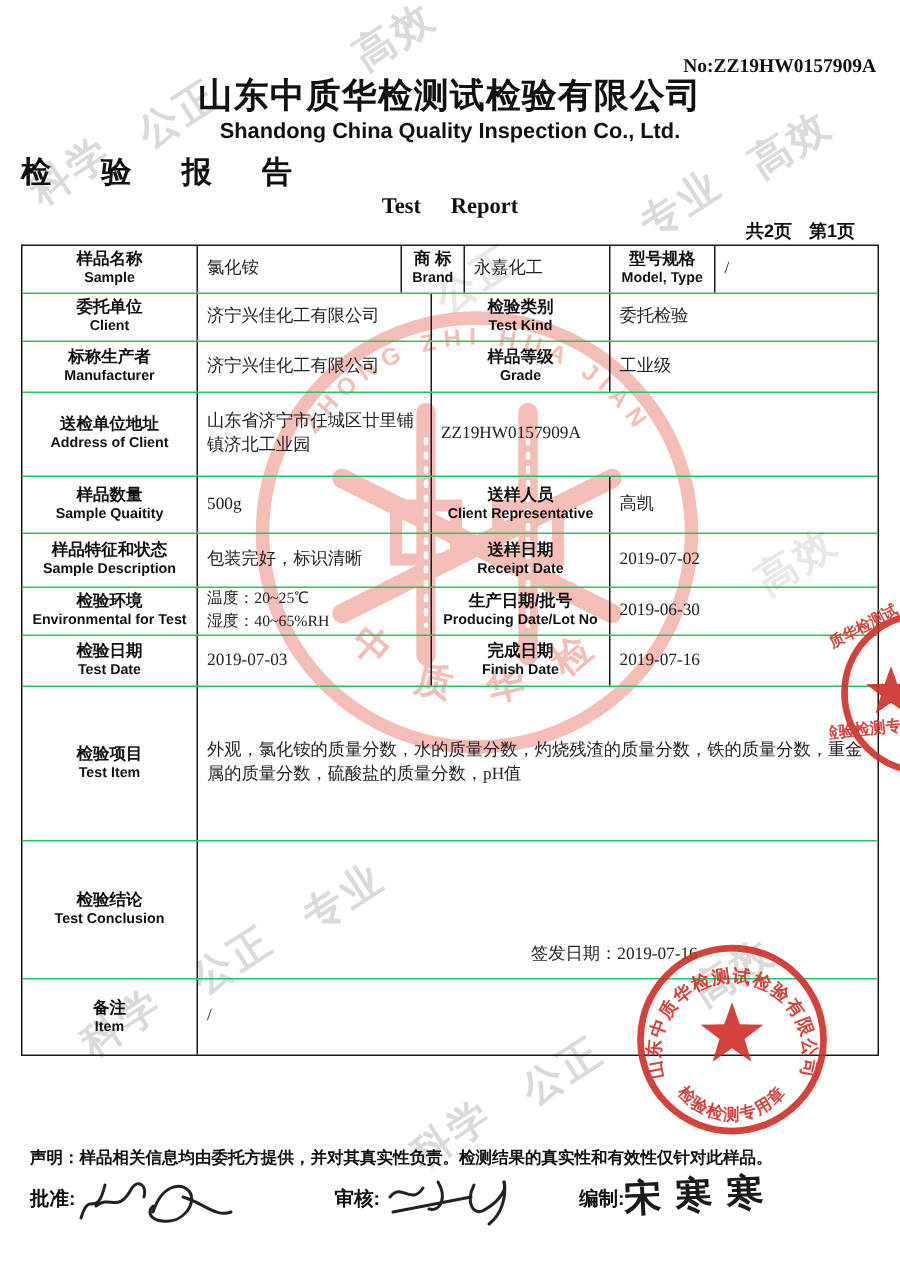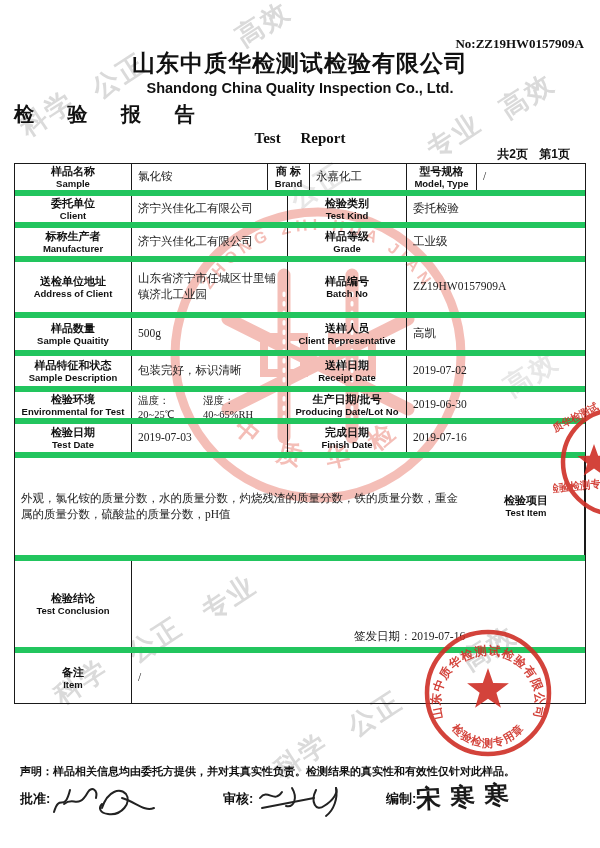--- a/index.html
+++ b/index.html
@@ -19,32 +19,32 @@
               font-size:14.5px;z-index:1;}
   .title-cn{position:absolute;top:101px;left:0;width:100%;font-weight:bold;
             font-size:20px;letter-spacing:14px;text-indent:14px;z-index:1;}
   .title-en{position:absolute;top:130px;left:0;width:100%;text-align:center;font-weight:bold;
             font-family:"Liberation Serif",serif;font-size:15px;word-spacing:16px;z-index:1;}
   .page-info{position:absolute;top:146px;right:30px;font-weight:bold;font-size:12px;
              word-spacing:8px;z-index:1;}
   
   .tbl{position:absolute;left:14px;top:163px;width:570px;z-index:1;
        border:1.5px solid #1a1a1a;box-sizing:content-box;}
-  .row{display:flex;border-bottom:6px solid #22c55e;box-sizing:border-box;}
+  .row{display:flex;border-bottom:1px solid #22c55e;box-sizing:border-box;}
   .row:last-child{border-bottom:none;}
   .cell{border-right:1px solid #1a1a1a;box-sizing:border-box;position:relative;}
   .cell.last{border-right:none;}
   .lbl{display:flex;flex-direction:column;justify-content:center;align-items:center;
        text-align:center;line-height:1.18;}
   .lbl .cn{font-weight:bold;font-size:11px;}
   .lbl .en{font-weight:bold;font-size:9.5px;}
   .val{font-family:"Liberation Serif",serif;font-size:11.5px;color:#222;
        display:flex;align-items:center;padding:2px 6px;line-height:1.35;}
   .val.top{align-items:flex-start;padding-top:24px;}
-  .val.col{align-items:flex-start;justify-content:center;}
+  .val.col{flex-direction:column;align-items:flex-start;justify-content:center;}
   .sign-date{position:absolute;left:222px;top:68px;font-family:"Liberation Serif",serif;
              font-size:11.5px;color:#222;white-space:nowrap;}
   
   .stamp-main{position:absolute;left:413px;top:620px;z-index:3;opacity:.9;}
   .stamp-side{position:absolute;left:553px;top:392px;z-index:3;opacity:.9;}
   
   .statement{position:absolute;left:20px;top:764px;width:560px;font-weight:bold;
              font-size:11px;z-index:1;}
   .sig-label{position:absolute;font-weight:bold;font-size:13px;z-index:1;text-align:center;}
   .sig-svg{position:absolute;z-index:1;}
@@ -145,24 +145,20 @@
       </div>
       <div class="cell val last" style="flex:1">工业级</div>
     </div>
 
     <div class="row" style="height:56px">
       <div class="cell lbl" style="width:117px">
         <span class="cn">送检单位地址</span>
         <span class="en">Address of Client</span>
       </div>
       <div class="cell val" style="width:156px">山东省济宁市任城区廿里铺镇济北工业园</div>
-      <div class="cell lbl" style="width:119px">
-        <span class="cn">样品编号</span>
-        <span class="en">Batch No</span>
-      </div>
       <div class="cell val last" style="flex:1">ZZ19HW0157909A</div>
     </div>
 
     <div class="row" style="height:38px">
       <div class="cell lbl" style="width:117px">
         <span class="cn">样品数量</span>
         <span class="en">Sample Quaitity</span>
       </div>
       <div class="cell val" style="width:156px">500g</div>
       <div class="cell lbl" style="width:119px">
@@ -209,25 +205,25 @@
       <div class="cell val" style="width:156px">2019-07-03</div>
       <div class="cell lbl" style="width:119px">
         <span class="cn">完成日期</span>
         <span class="en">Finish Date</span>
       </div>
       <div class="cell val last" style="flex:1">2019-07-16</div>
     </div>
 
 
     <div class="row" style="height:103px">
-      <div class="cell val last" style="flex:1;align-items:center">外观，氯化铵的质量分数，水的质量分数，灼烧残渣的质量分数，铁的质量分数，重金属的质量分数，硫酸盐的质量分数，pH值</div>
       <div class="cell lbl" style="width:117px">
         <span class="cn">检验项目</span>
         <span class="en">Test Item</span>
       </div>
+      <div class="cell val last" style="flex:1;align-items:center">外观，氯化铵的质量分数，水的质量分数，灼烧残渣的质量分数，铁的质量分数，重金属的质量分数，硫酸盐的质量分数，pH值</div>
     </div>
 
     <div class="row" style="height:92px">
       <div class="cell lbl" style="width:117px">
         <span class="cn">检验结论</span>
         <span class="en">Test Conclusion</span>
       </div>
       <div class="cell val last top" style="flex:1">
         <span class="sign-date">签发日期：2019-07-16</span>
       </div>

